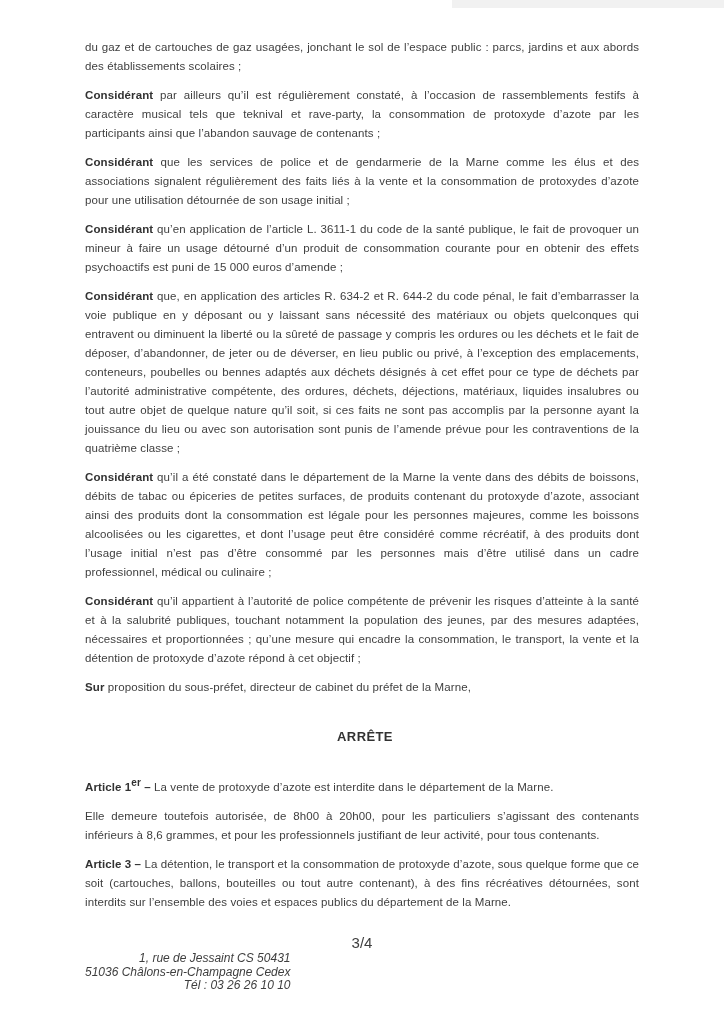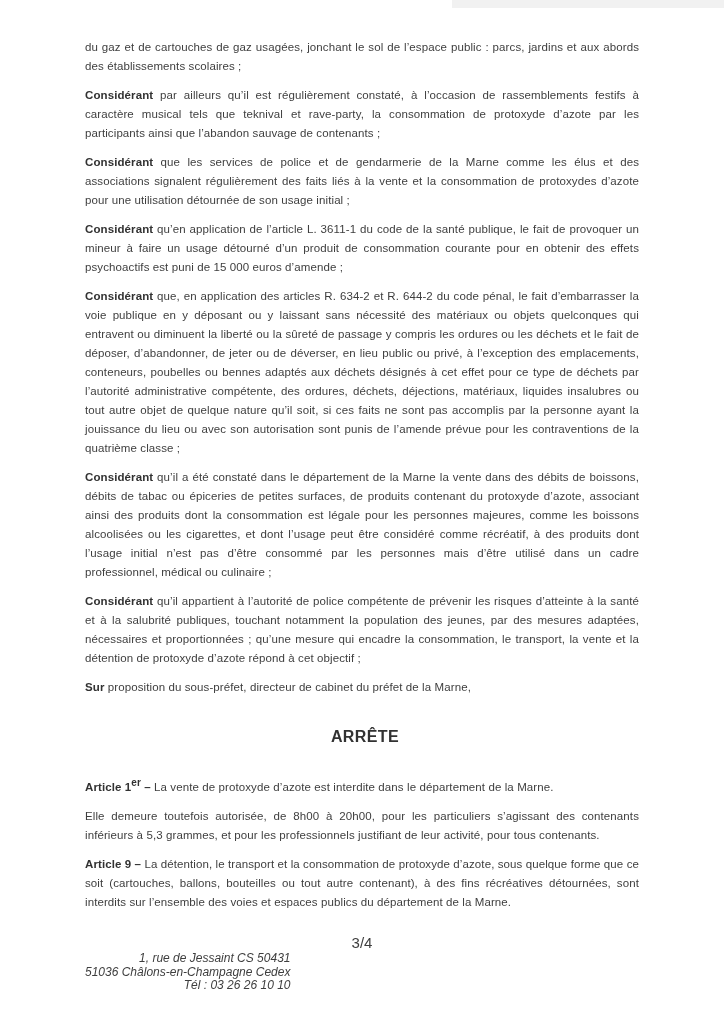--- a/index.html
+++ b/index.html
@@ -36,21 +36,21 @@
   }
   .content p {
     margin: 0 6px 10px 0;
   }
   strong {
     font-weight: bold;
     color: #323232;
   }
   .heading {
     display: block;
-    font-size: 16px;
+    font-size: 13px;
     font-weight: bold;
     color: #323232;
     text-align: center;
     margin: 30px 0 32px 0;
     letter-spacing: 0.4px;
   }
   .article-sup {
     font-size: 10px;
     vertical-align: super;
     line-height: 0;
@@ -98,23 +98,23 @@
   <p><strong>Considérant</strong><span> qu’il a été constaté dans le département de la Marne la vente dans des débits de boissons, débits de tabac ou épiceries de petites surfaces, de produits contenant du protoxyde d’azote, associant ainsi des produits dont la consommation est légale pour les personnes majeures, comme les boissons alcoolisées ou les cigarettes, et dont l’usage peut être considéré comme récréatif, à des produits dont l’usage initial n’est pas d’être consommé par les personnes mais d’être utilisé dans un cadre professionnel, médical ou culinaire ;</span></p>
 
   <p><strong>Considérant</strong><span> qu’il appartient à l’autorité de police compétente de prévenir les risques d’atteinte à la santé et à la salubrité publiques, touchant notamment la population des jeunes, par des mesures adaptées, nécessaires et proportionnées ; qu’une mesure qui encadre la consommation, le transport, la vente et la détention de protoxyde d’azote répond à cet objectif ;</span></p>
 
   <p><strong>Sur</strong><span> proposition du sous-préfet, directeur de cabinet du préfet de la Marne,</span></p>
 
   <span class="heading">ARRÊTE</span>
 
   <p class="article-para"><strong><span>Article 1</span><span class="article-sup">er</span><span> – </span></strong><span>La vente de protoxyde d’azote est interdite dans le département de la Marne.</span></p>
 
-  <p class="article-para"><span>Elle demeure toutefois autorisée, de 8h00 à 20h00, pour les particuliers s’agissant des contenants inférieurs à 5,3 grammes, et pour les professionnels justifiant de leur activité, pour tous contenants.</span></p>
+  <p class="article-para"><span>Elle demeure toutefois autorisée, de 8h00 à 20h00, pour les particuliers s’agissant des contenants inférieurs à 8,6 grammes, et pour les professionnels justifiant de leur activité, pour tous contenants.</span></p>
 
-  <p class="article-para"><strong><span>Article 9</span><span> – </span></strong><span>La détention, le transport et la consommation de protoxyde d’azote, sous quelque forme que ce soit (cartouches, ballons, bouteilles ou tout autre contenant), à des fins récréatives détournées, sont interdits sur l’ensemble des voies et espaces publics du département de la Marne.</span></p>
+  <p class="article-para"><strong><span>Article 3</span><span> – </span></strong><span>La détention, le transport et la consommation de protoxyde d’azote, sous quelque forme que ce soit (cartouches, ballons, bouteilles ou tout autre contenant), à des fins récréatives détournées, sont interdits sur l’ensemble des voies et espaces publics du département de la Marne.</span></p>
 
 </div>
 
 <div class="pagenum">3/4</div>
 
 <div class="footer">
   <div>1, rue de Jessaint CS 50431</div>
   <div>51036 Châlons-en-Champagne Cedex</div>
   <div>Tél : 03 26 26 10 10</div>
 </div>

